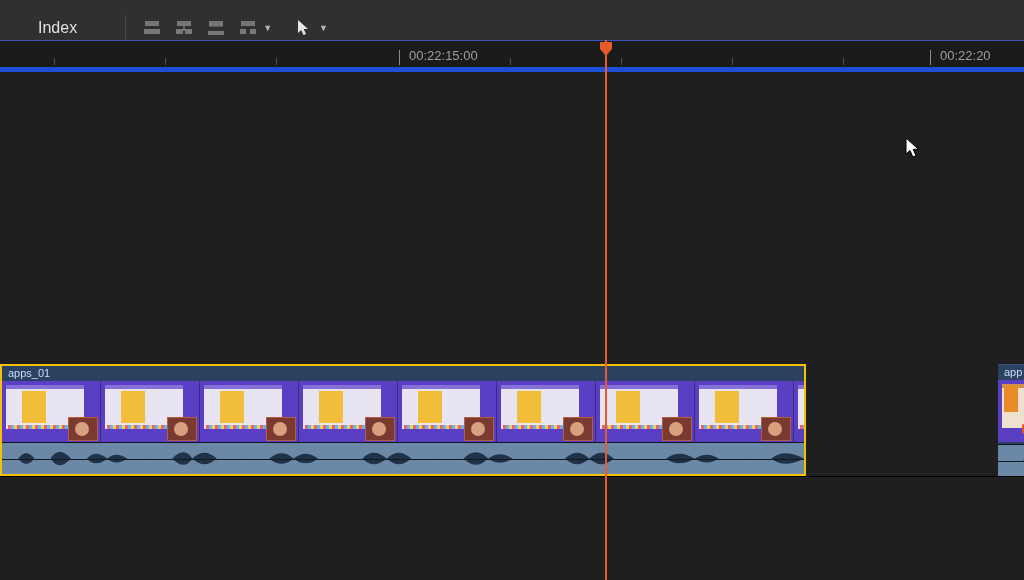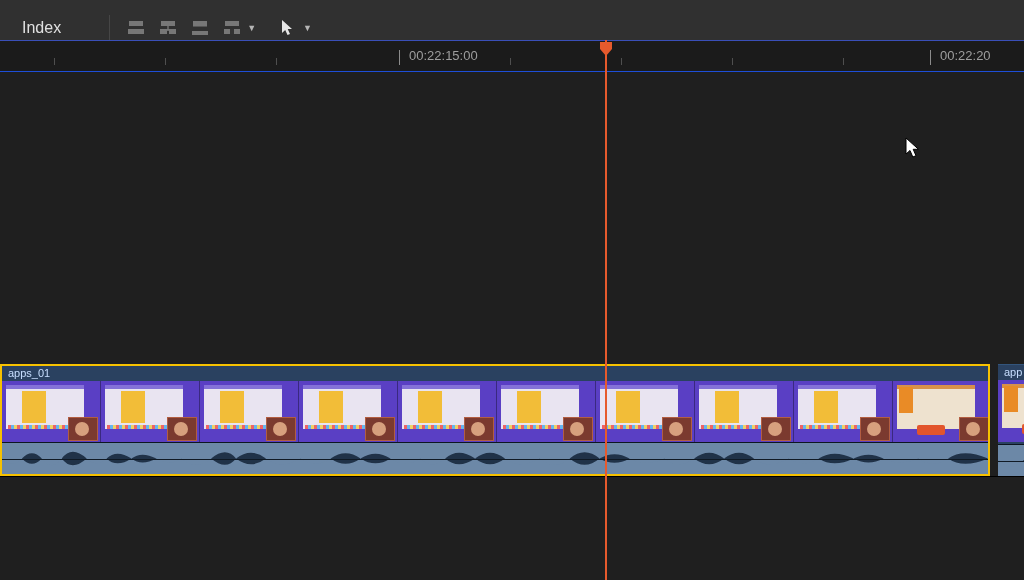--- a/index.html
+++ b/index.html
@@ -16,21 +16,21 @@
 
   
   .toolbar {
     position: absolute;
     top: 0; left: 0; right: 0;
     height: 56px;
     background: #303030;
     border-bottom: 1px solid #4a4a4a;
     display: flex;
     align-items: center;
-    padding-left: 4px;
+    padding-left: 20px;
   }
   .toolbar-sep {
     width: 1px; height: 26px;
     background: #464646;
     margin: 0 10px;
   }
   .btn-index {
     font-size: 16px;
     color: #e0e0e0;
     padding: 4px 38px 4px 18px;
@@ -46,21 +46,21 @@
   .chevron { font-size: 9px; color: #b5b5b5; margin-left: -1px; }
   .arrow-tool { margin-left: 20px; color: #e6e6e6; }
   .arrow-tool svg { fill: #e6e6e6; }
 
   
   .ruler {
     position: absolute;
     top: 40px; left: 0; right: 0;
     height: 32px;
     background: #1b1b1b;
-    border-bottom: 1px solid #1d4ed8;
+    border-bottom: 5px solid #1d4ed8;
   }
   .ruler::before {
     content: "";
     position: absolute;
     left: 0; right: 0; top: 0;
     height: 1px;
     background: #3a4fb8; 
   }
   .tick {
     position: absolute;
@@ -98,21 +98,21 @@
   
   .clip {
     position: absolute;
     top: 292px;
     left: 0;
     height: 112px;
     background: #2a4160;
     border: 2px solid #f6c100;
     overflow: hidden;
   }
-  .clip-main  { width: 990px; }
+  .clip-main  { width: 806px; }
   .clip-secondary {
     border: none;
     left: 998px;
     width: 100px;
     background: #2a4160;
     border-top: 1px solid #33557c;
   }
   .clip-label {
     position: absolute;
     top: 1px; left: 6px;

